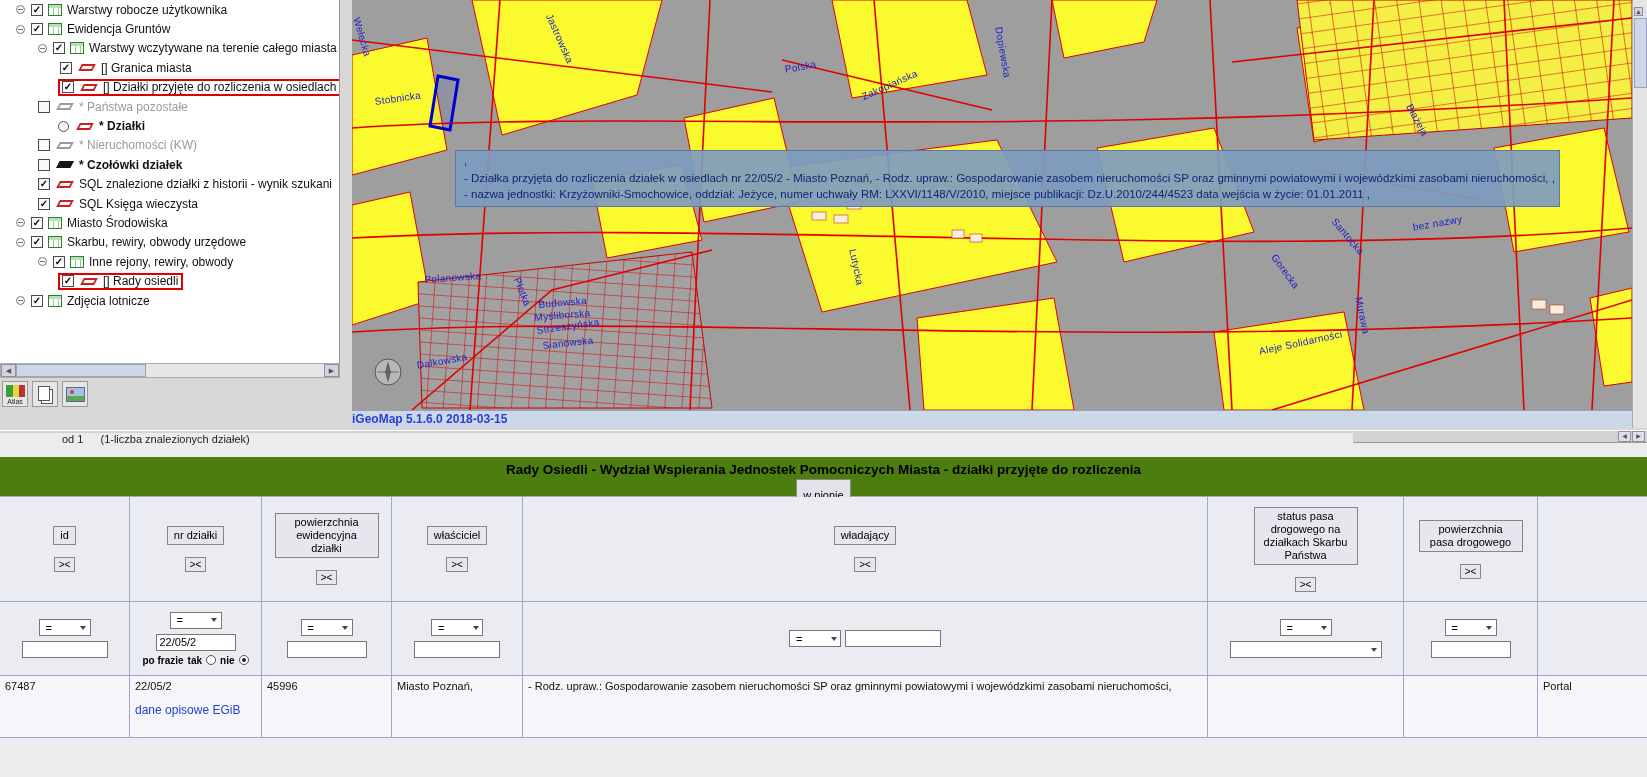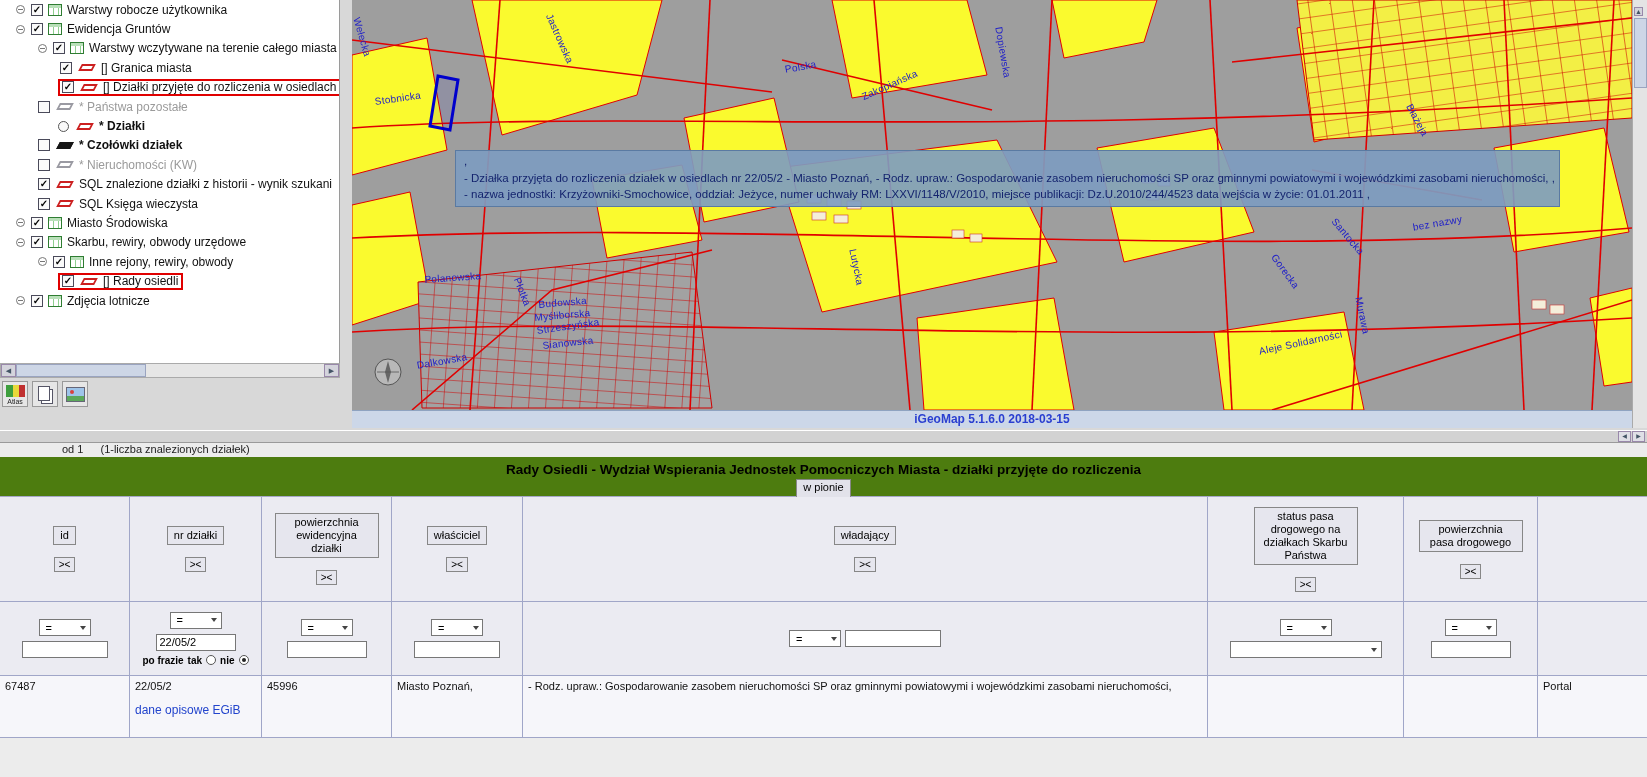--- a/index.html
+++ b/index.html
@@ -39,35 +39,35 @@
   .atlas-art{position:absolute;left:3px;top:3px;width:19px;height:12px;background:linear-gradient(90deg,#3d9e3d 0 7px,#e8d93a 7px 13px,#c03030 13px)}
   .atlas-word{position:absolute;left:0;right:0;bottom:1px;font-size:7px;text-align:center;color:#222}
   .copy-art{position:absolute;left:5px;top:4px;width:12px;height:15px;background:#fff;border:1px solid #556;box-shadow:3px 3px 0 -1px #fff,3px 3px 0 0 #556}
   .img-art{position:absolute;left:3px;top:5px;width:19px;height:15px;border:1px solid #667;background:linear-gradient(#9ec4ea 0 8px,#5ba85b 8px)}
   .img-art::after{content:"";position:absolute;left:3px;top:2px;width:4px;height:4px;border-radius:50%;background:#d94040}
 
   
   .map-panel{position:absolute;left:352px;top:0;width:1280px;height:410px;overflow:hidden;background:#9e9e9e}
   .street{position:absolute;color:#2020c8;font-size:10px;white-space:nowrap;transform-origin:left top;letter-spacing:.3px}
   .map-info{position:absolute;left:103px;top:150px;width:1105px;height:57px;background:rgba(126,156,192,.92);border:1px solid #5a7aa2;color:#14246e;font-size:11.5px;line-height:16.5px;padding:2px 8px;overflow:hidden;white-space:nowrap}
-  .version-bar{position:absolute;left:352px;top:410px;width:1280px;height:18px;background:#ccd7e8;border-top:1px solid #8fa3c0;color:#2a3fd0;font-weight:bold;font-size:12px;text-align:center;line-height:17px}
+  .version-bar{position:absolute;left:352px;top:410px;width:1280px;height:18px;background:#ccd7e8;border-top:1px solid #8fa3c0;color:#2a3fd0;font-weight:bold;font-size:12px;line-height:17px}
   .map-vscroll{position:absolute;left:1632px;top:0;width:15px;height:428px;background:#e4e4e4;border-left:1px solid #aaa}
   .map-vscroll .scroll-btn{width:13px;height:14px;margin-left:1px}
   .map-vscroll .vthumb{width:13px;height:70px;margin-left:1px;background:#cdd6e6;border:1px solid #9aa4c0}
 
   
   .mid-strip{position:absolute;left:0;top:430px;width:1647px;height:13px;background:#d2d2d2;border-top:1px solid #fff;border-bottom:1px solid #9a9a9a}
   .strip-btn{position:absolute;top:0;width:13px;height:11px;background:#dfdfe6;border:1px solid #98a;font-size:6px;line-height:9px;text-align:center;color:#456}
-  .pager-row{position:absolute;left:0;top:443px;width:1353px;height:14px;font-size:11px;color:#222;padding-left:62px;background:#ececec}
+  .pager-row{position:absolute;left:0;top:433px;width:1353px;height:14px;font-size:11px;color:#222;padding-left:62px;background:#ececec}
   .pager-row span{margin-right:14px}
 
   
   .title-block{position:absolute;left:0;top:457px;width:1647px;height:40px;background:#4d7c0f;border-bottom:1px solid #a6a8c8;text-align:center}
   .table-title{font-weight:bold;font-size:13.5px;padding-top:5px;color:#000}
-  .pionie-btn{display:inline-block;margin-top:2px;border:1px solid #888;background:#e2e2ea;font-size:11px;padding:0 6px;height:32px;line-height:15px;cursor:pointer}
+  .pionie-btn{display:inline-block;margin-top:2px;border:1px solid #888;background:#e2e2ea;font-size:11px;padding:8px 6px;height:32px;line-height:15px;cursor:pointer}
 
   
   .grid{position:absolute;left:0;top:497px;width:1647px;background:#ebebf2}
   .grid-row{display:grid;grid-template-columns:130px 132px 130px 131px 685px 196px 134px 109px;border-bottom:1px solid #a0a6c8}
   .grid-row > div{border-right:1px solid #a0a6c8;position:relative;overflow:hidden}
   .grid-row > div:last-child{border-right:none}
   .header-row{height:105px}
   .filter-row{height:74px}
   .data-row{height:62px;background:#f6f6fa}
   .hcell{display:flex;flex-direction:column;align-items:center;justify-content:center;gap:12px}
@@ -143,29 +143,29 @@
         <div class="tree-row" style="padding-left: 58px;">
           <span class="content">
             <span class="radio"></span>
             <span class="icon-layer"></span>
             <span class="tree-label bold">* Działki</span>
           </span>
         </div>
         <div class="tree-row" style="padding-left: 38px;">
           <span class="content">
             <span class="checkbox"></span>
+            <span class="icon-layer gs"></span>
+            <span class="tree-label gray">* Nieruchomości (KW)</span>
+          </span>
+        </div>
+        <div class="tree-row" style="padding-left: 38px;">
+          <span class="content">
+            <span class="checkbox"></span>
             <span class="icon-layer dark"></span>
             <span class="tree-label bold">* Czołówki działek</span>
-          </span>
-        </div>
-        <div class="tree-row" style="padding-left: 38px;">
-          <span class="content">
-            <span class="checkbox"></span>
-            <span class="icon-layer gs"></span>
-            <span class="tree-label gray">* Nieruchomości (KW)</span>
           </span>
         </div>
         <div class="tree-row" style="padding-left: 38px;">
           <span class="content">
             <span class="checkbox">✓</span>
             <span class="icon-layer"></span>
             <span class="tree-label">SQL znalezione działki z historii - wynik szukani</span>
           </span>
         </div>
         <div class="tree-row" style="padding-left: 38px;">

